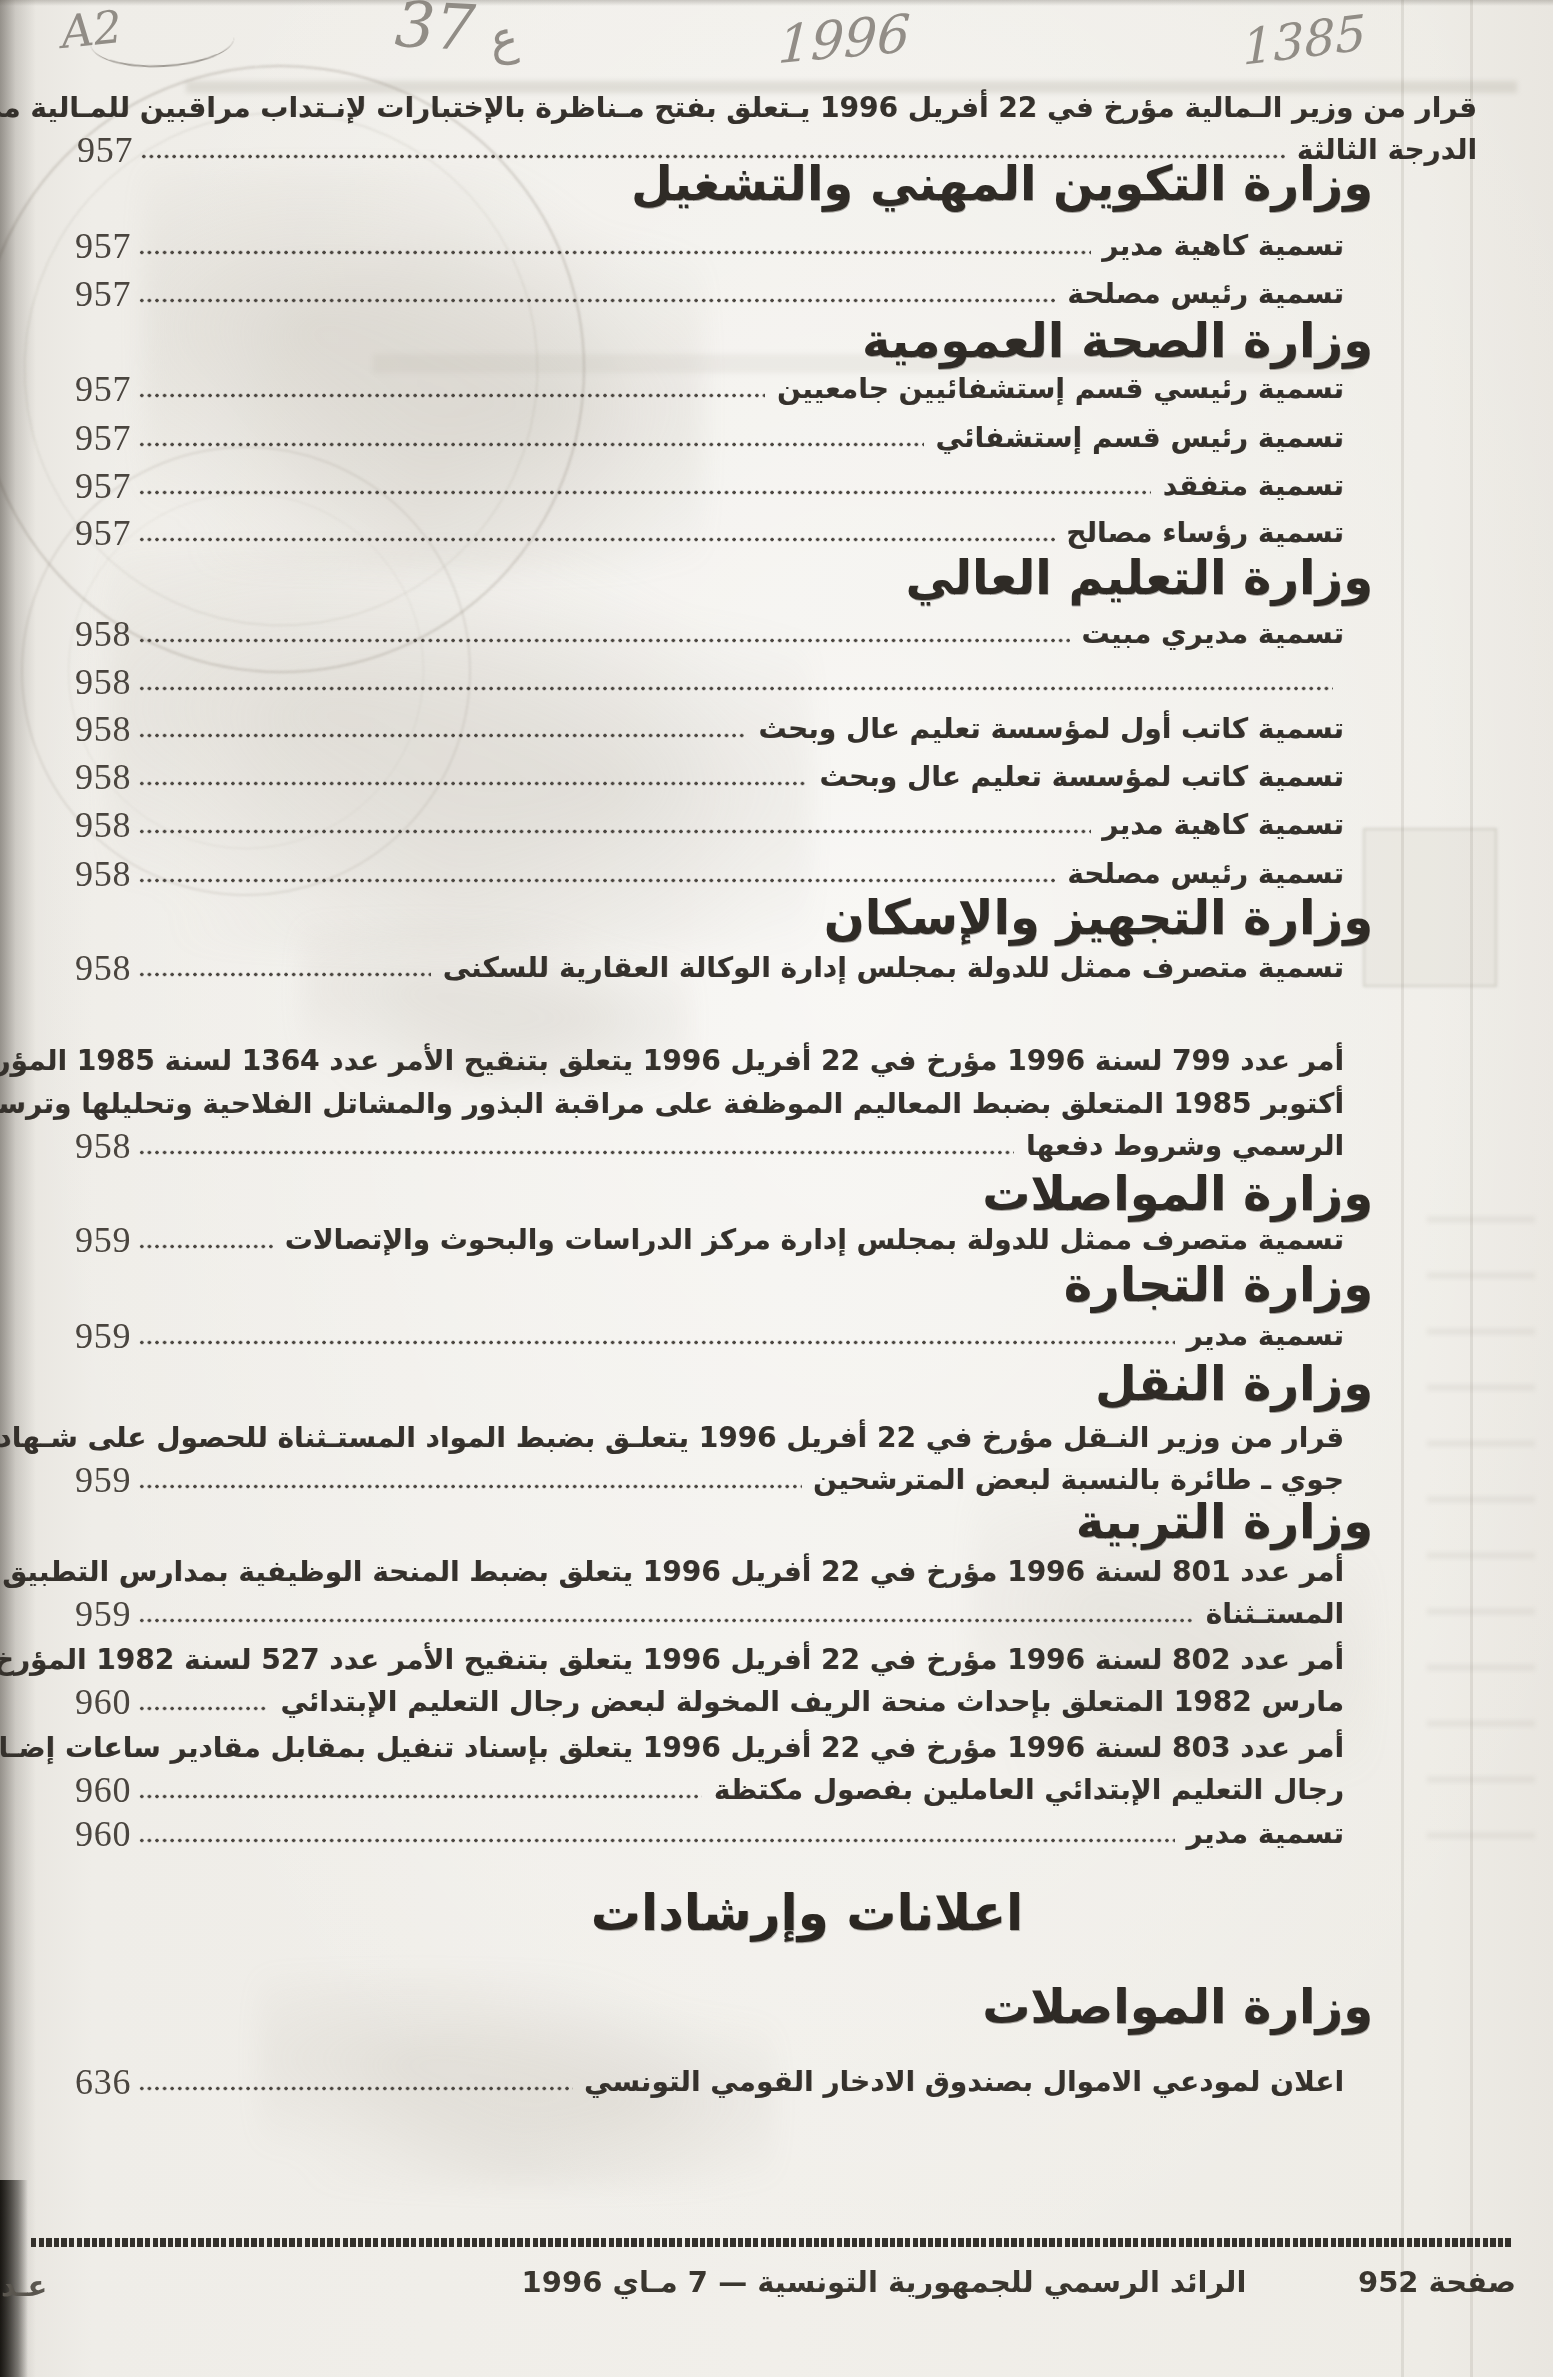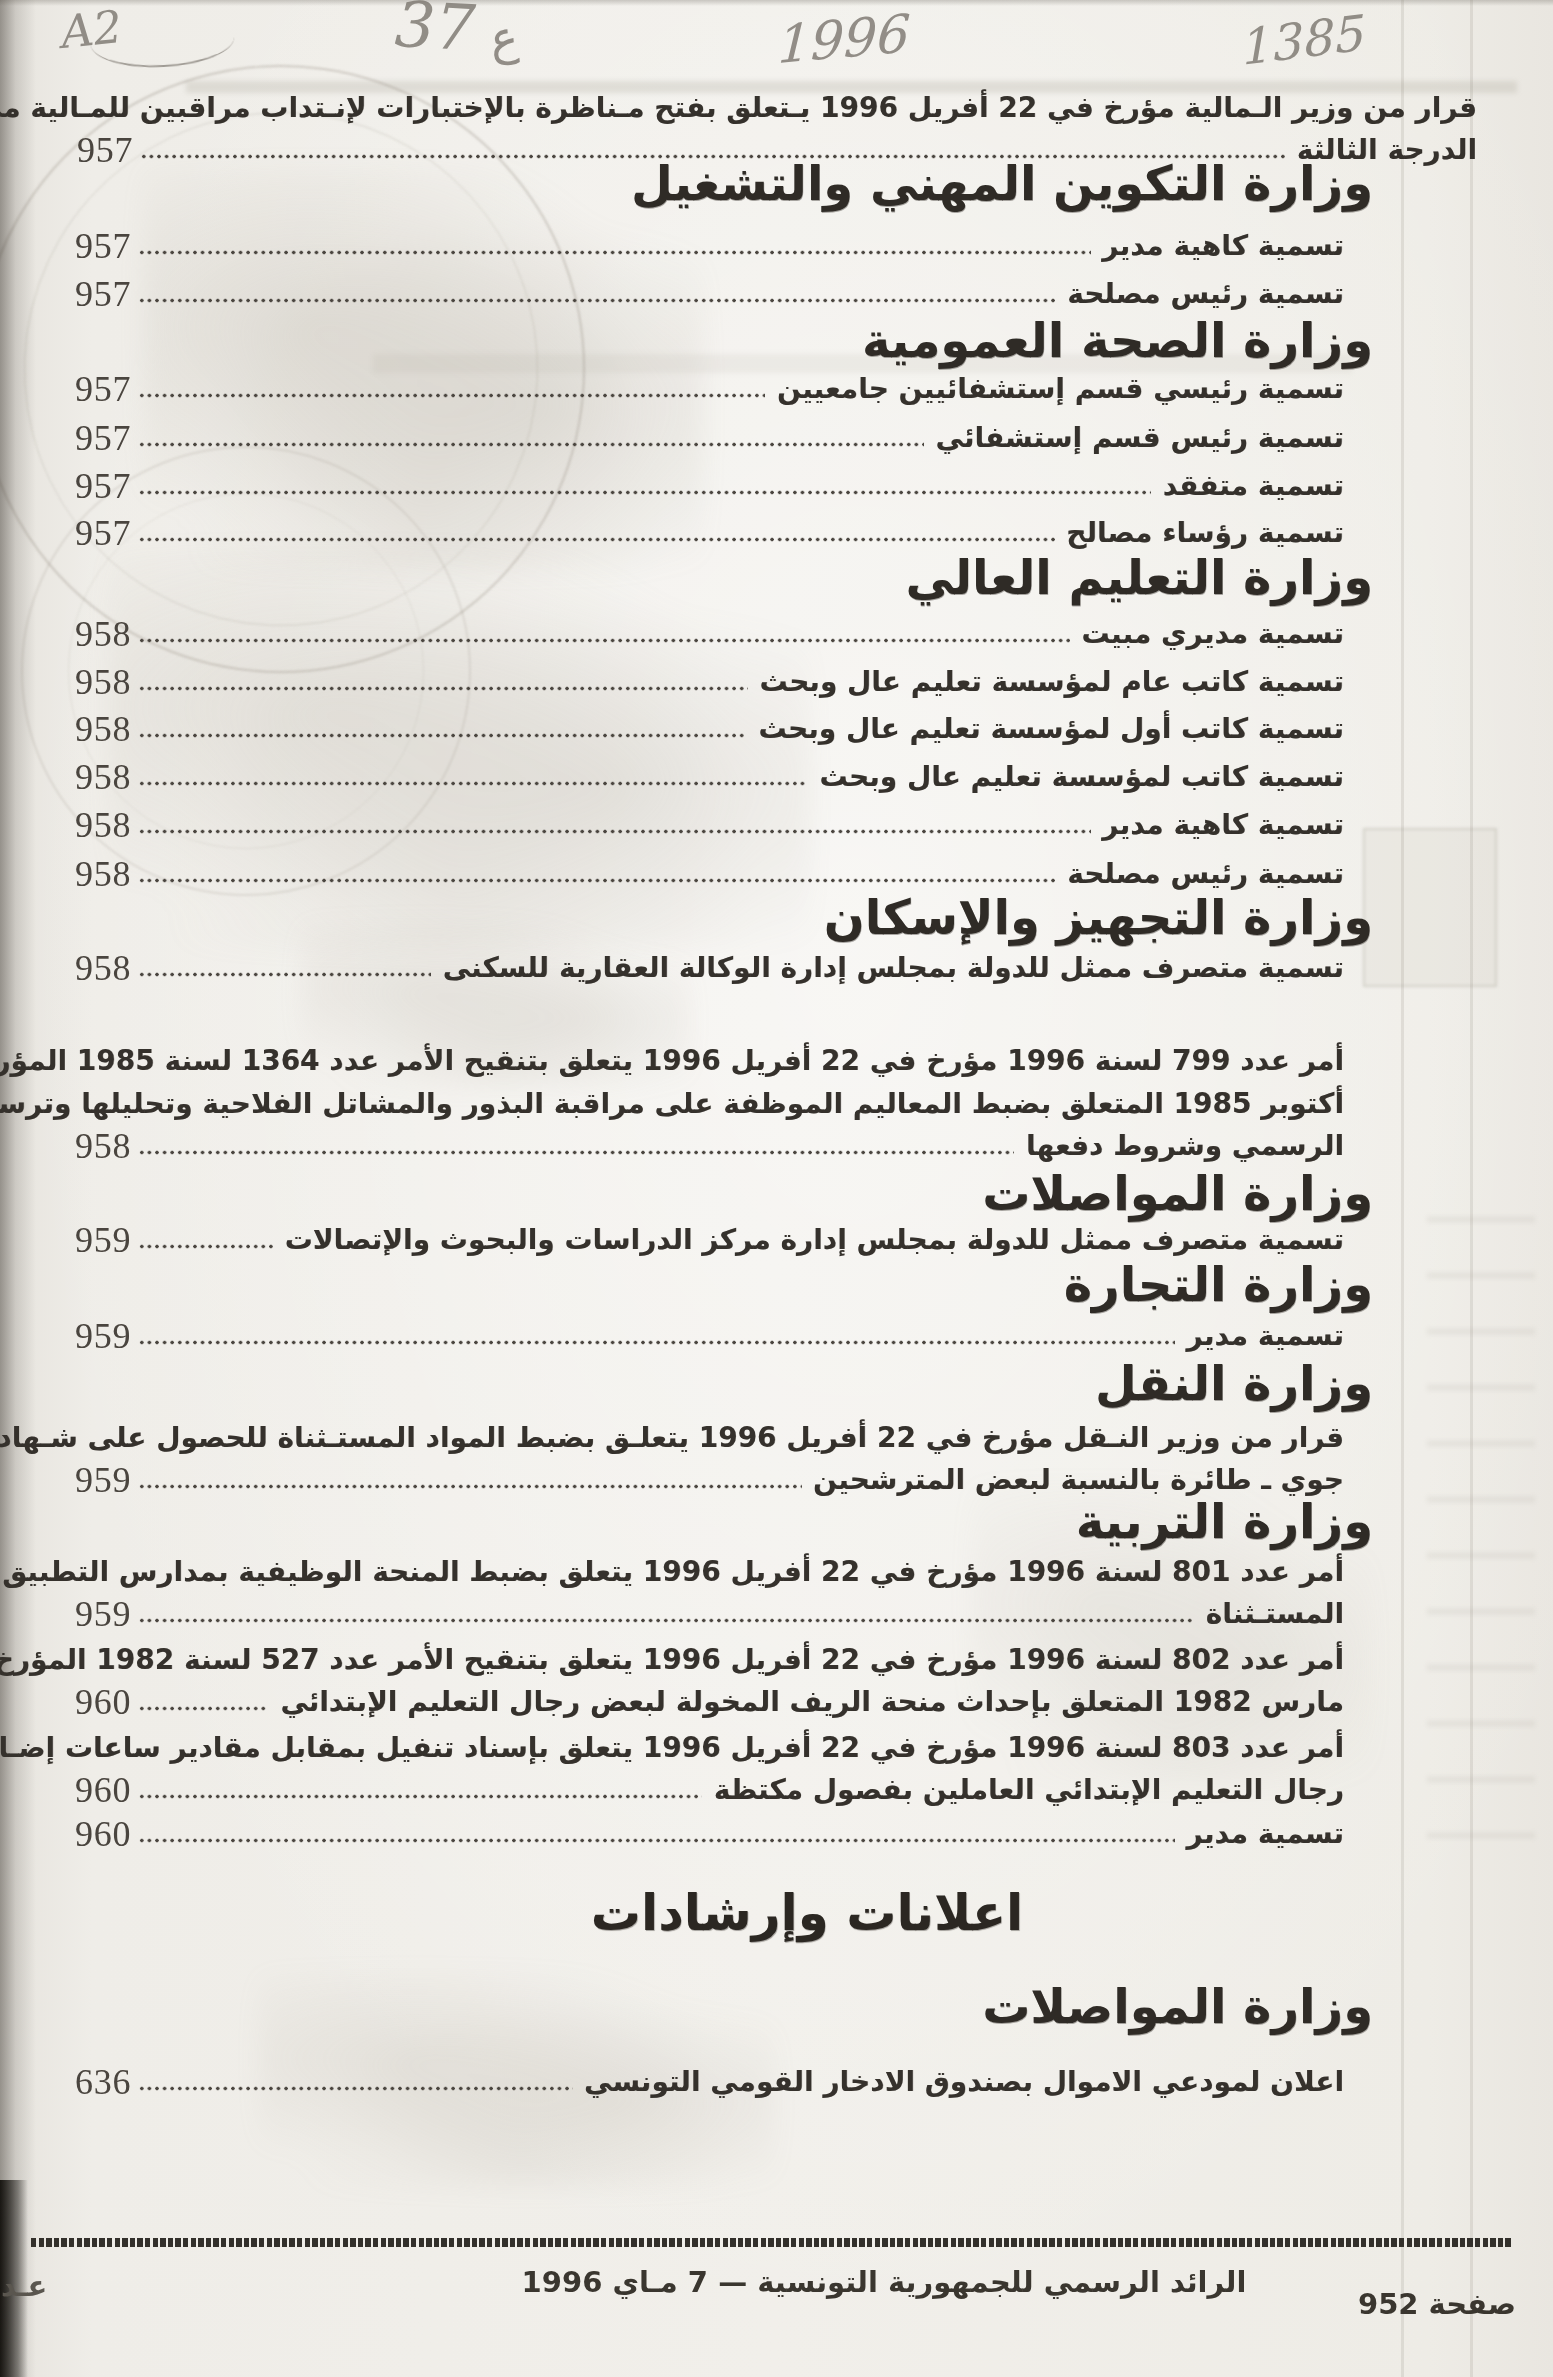--- a/index.html
+++ b/index.html
@@ -53,21 +53,21 @@
   .mh{position:absolute;right:180px;left:76px;text-align:right;white-space:nowrap;
       font-size:48px;font-weight:bold;color:#2f2b26;line-height:47px;
       text-shadow:0.5px 0.5px 0.6px rgba(50,45,40,.4);}
   .big{position:absolute;left:0;right:0;text-align:center;transform:translateX(31px);
       font-size:50px;font-weight:bold;color:#2b2722;line-height:66px;
       text-shadow:0.7px 0.7px 0.7px rgba(50,45,40,.4);white-space:nowrap;}
   
   .fbar{position:absolute;left:32px;right:40px;top:2238px;height:9.4px;
       background:repeating-linear-gradient(90deg,#33302b 0 5.4px, rgba(0,0,0,0) 5.4px 7.6px);}
   .ftext{position:absolute;top:2261px;font-size:29px;font-weight:bold;color:#3a362f;line-height:42px;white-space:nowrap;}
-  .fpage{right:37px;margin-top:22px;}
+  .fpage{right:37px;}
   .fjournal{left:0;right:0;text-align:center;transform:translateX(108px);}
   .fedge{left:-13px;top:2265px;color:#5a564f;}
 </style>
 </head>
 <body>
 
 <div class="page">
 
   <div class="ghost gband" style="left:187px;top:81px;width:1331px;height:11.5px;"></div>
   <div class="stamp" style="left:-21.6px;top:65px;width:604px;height:604px;transform:rotate(8deg);">
@@ -140,21 +140,20 @@
     <span class="pnum">957</span>
   </div>
 
   <div class="mh" style="top:554px;">وزارة التعليم العالي</div>
   <div class="row" style="top:613px;">
     <span class="etx">تسمية مديري مبيت</span>
     <span class="dots"></span>
     <span class="pnum">958</span>
   </div>
   <div class="row" style="top:661px;">
-    <span class="etx">تسمية كاتب عام لمؤسسة تعليم عال وبحث</span>
     <span class="dots"></span>
     <span class="pnum">958</span>
   </div>
   <div class="row" style="top:708px;">
     <span class="etx">تسمية كاتب أول لمؤسسة تعليم عال وبحث</span>
     <span class="dots"></span>
     <span class="pnum">958</span>
   </div>
   <div class="row" style="top:756px;">
     <span class="etx">تسمية كاتب لمؤسسة تعليم عال وبحث</span>

